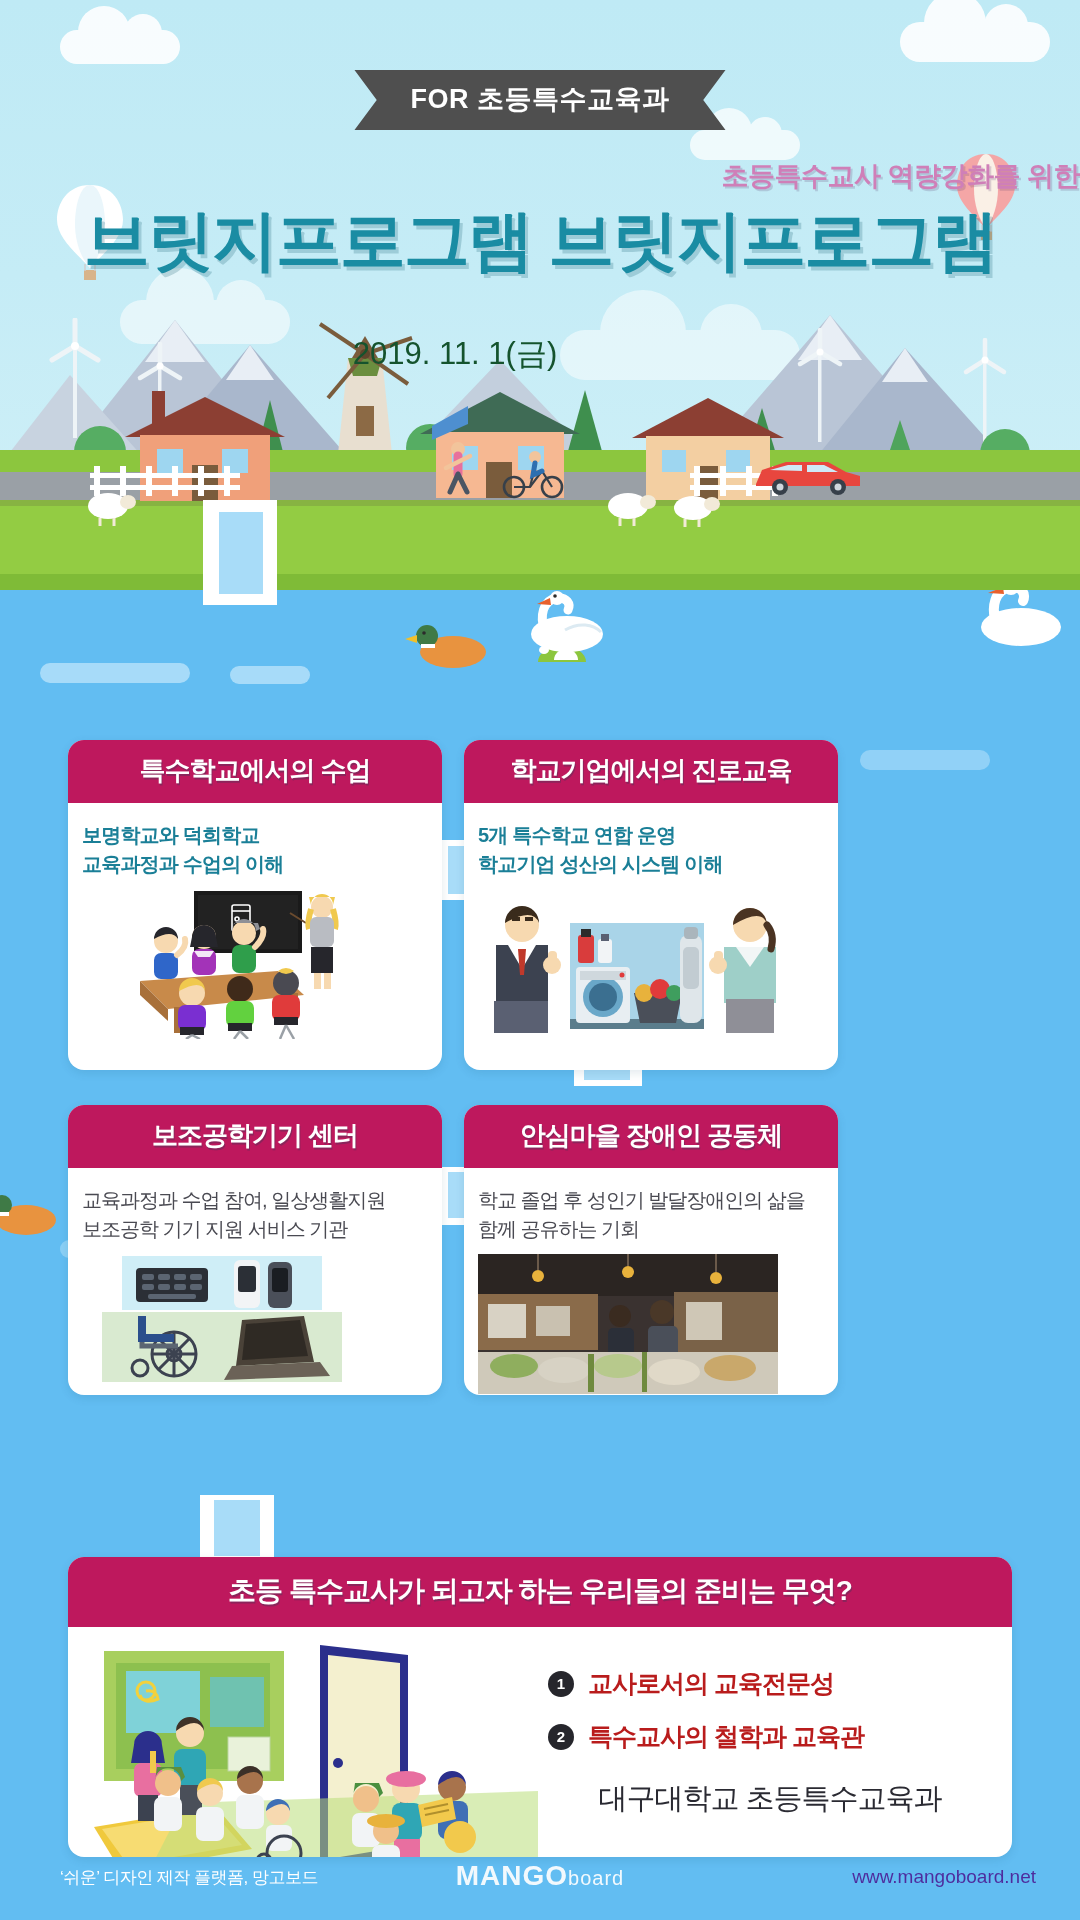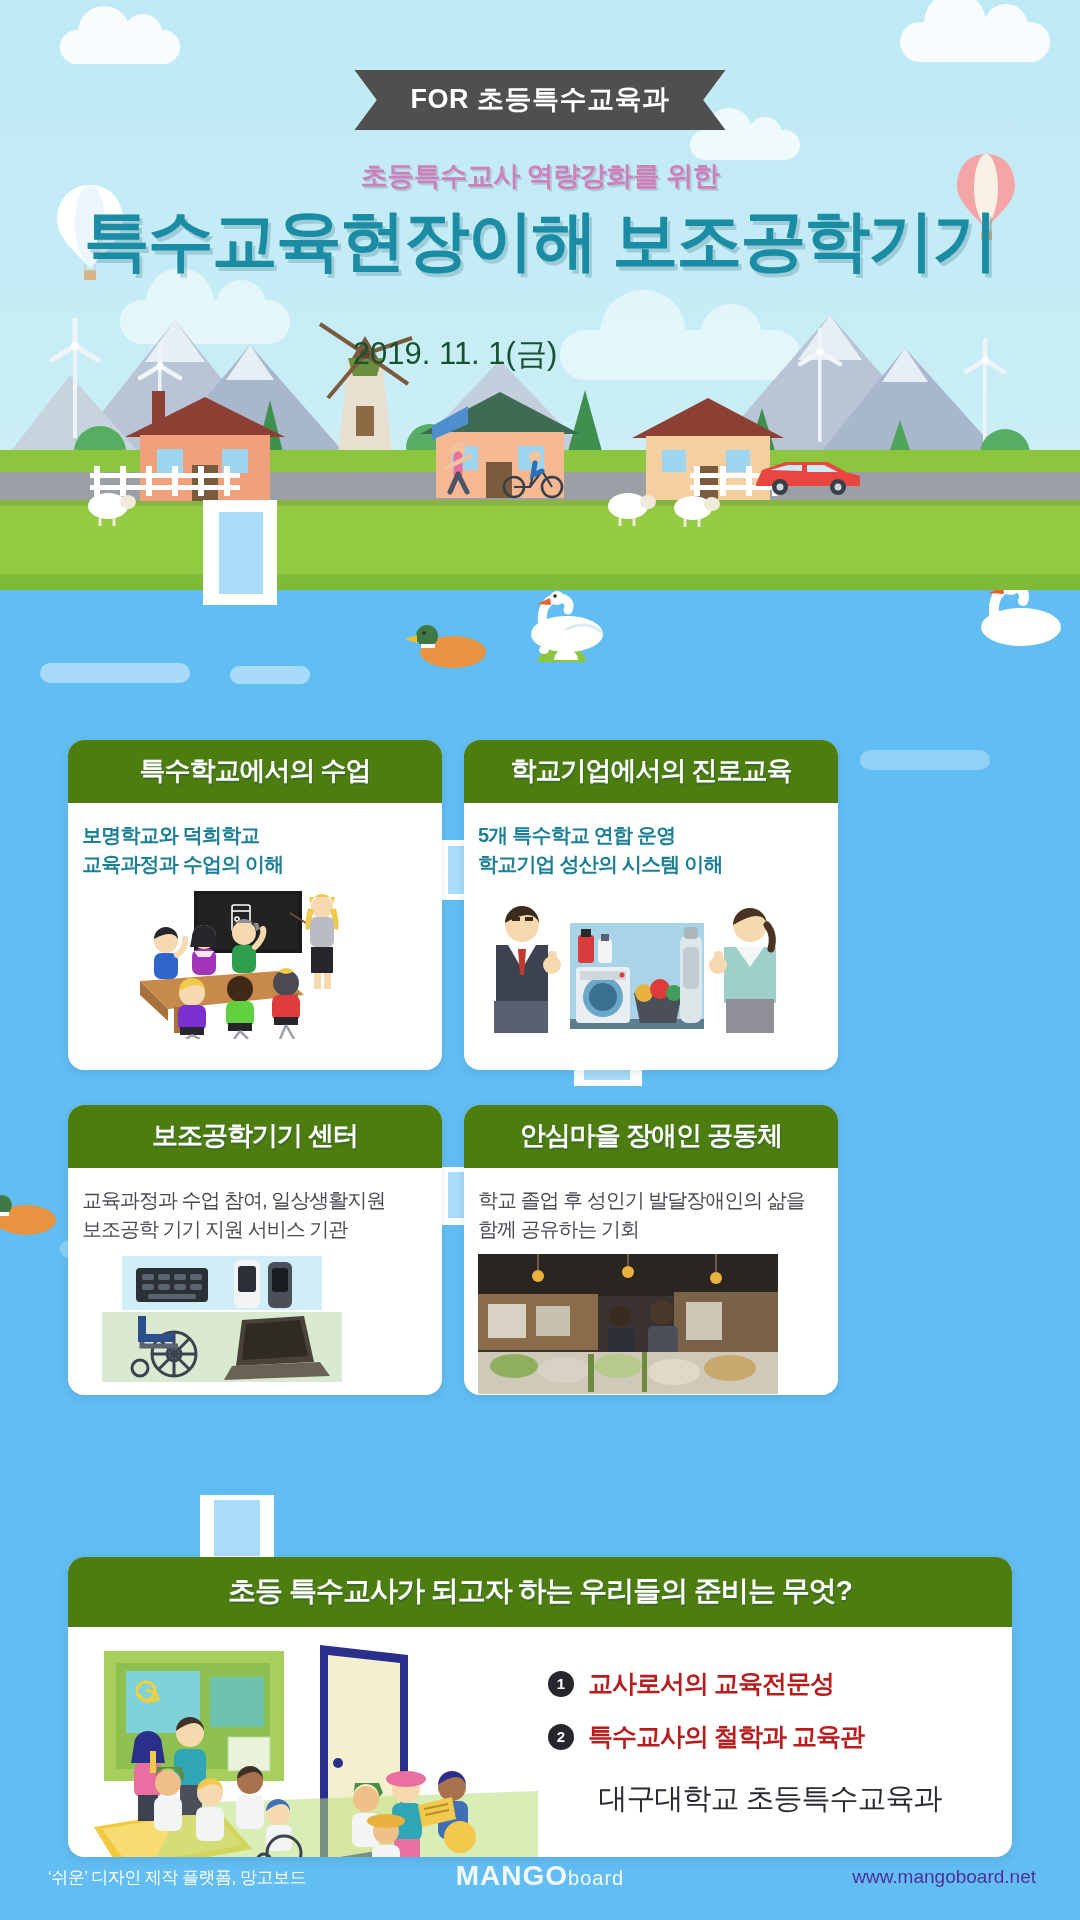--- a/index.html
+++ b/index.html
@@ -45,21 +45,21 @@
   #ribbon {
     display:inline-block; background:#4f4f4f; color:#ffffff;
     font-size:27px; font-weight:bold; letter-spacing:.5px;
     padding:11px 56px 13px;
     clip-path: polygon(0 0, 100% 0, 94% 50%, 100% 100%, 0 100%, 6% 50%);
   }
   #ribbon b { font-weight:bold; }
 
   
   #subtitle {
-    position:absolute; top:158px; left:0; width:1080px; text-align:center;
+    position:absolute; top:158px; left:0; width:1080px; text-align:right;
     color:#cf7fb8; font-size:27px; font-weight:bold; letter-spacing:-.5px;
     text-shadow: 2px 2px 0 rgba(90,60,110,.20);
     z-index:8;
   }
   #title {
     position:absolute; top:196px; left:0; width:1080px; text-align:center;
     color:#1a8ca3; font-size:66px; font-weight:bold; letter-spacing:-2px;
     text-shadow: 3px 4px 0 rgba(20,90,110,.22);
     z-index:8; white-space:nowrap;
   }
@@ -95,21 +95,21 @@
   .connector{position:absolute;background:#ffffff;z-index:4;}
   .connector-l{position:absolute;background:#a8dcf8;z-index:4;}
 
   
   .card {
     position:absolute; background:#ffffff; border-radius:16px; z-index:6;
     box-shadow: 0 3px 10px rgba(20,70,110,.12);
     overflow:hidden;
   }
   .card-head {
-    background:#4d7c0f; color:#ffffff; text-align:center;
+    background:#be185d; color:#ffffff; text-align:center;
     font-size:26px; font-weight:bold; letter-spacing:-1px;
     padding:13px 8px 15px;
     text-shadow:1px 2px 0 rgba(10,70,85,.28);
   }
   .card-body { padding:18px 14px 10px; text-align:left; }
   .card-body .txt {
     font-size:20px; font-weight:bold; color:#1a7f97; line-height:1.45; letter-spacing:-.8px;
   }
   .card-body .txt.plain { font-weight:normal; color:#4a4a52; letter-spacing:-1px; }
 
@@ -123,21 +123,21 @@
   .numrow{ display:flex; align-items:center; gap:14px; margin-bottom:20px; }
   .numbadge{
     width:26px;height:26px;border-radius:50%;background:#26262c;color:#fff;
     font-size:15px;font-weight:bold;display:flex;align-items:center;justify-content:center;flex:0 0 26px;
   }
   .numtxt{ font-size:25px; font-weight:bold; color:#b91c1c; letter-spacing:-1px;}
   #univ{ font-size:29px; color:#2a2a32; letter-spacing:-1px; text-align:center; margin-top:26px;}
 
   
   #footer{ position:absolute; left:0; bottom:0; width:1080px; height:80px; z-index:7;}
-  #footer-left{ position:absolute; left:48px; top:26px; color:#ffffff; font-size:17px; letter-spacing:-.5px;}
+  #footer-left{ position:absolute; left:60px; top:26px; color:#ffffff; font-size:17px; letter-spacing:-.5px;}
   #footer-center{ position:absolute; left:0; top:20px; width:1080px; text-align:center;
      color:#ffffff; font-size:28px; font-weight:bold; opacity:.92; letter-spacing:1px;}
   #footer-center small{font-size:20px;font-weight:normal;}
   #footer-right{ position:absolute; right:44px; top:26px; color:#4c1d95; font-size:19px; opacity:.9;text-align:right;}
 </style>
 </head>
 <body>
 
 <div id="sky">
   <div class="cloud cloudA"></div>
@@ -164,21 +164,21 @@
 </div>
 
 <div id="ribbon-wrap">
   <div id="ribbon">
     <b>FOR</b>
     <span>초등특수교육과</span>
   </div>
 </div>
 
 <div id="subtitle">초등특수교사 역량강화를 위한</div>
-<div id="title">특수교육현장이해 보조공학기기</div>
+<div id="title">브릿지프로그램 브릿지프로그램</div>
 <div id="date">2019. 11. 1(금)</div>
 
 <div id="scene">
 
   <svg width="1080" height="230" style="position:absolute;left:0;top:0;">
     <polygon points="60,175 175,30 290,175" fill="#b9c5d6"></polygon>
     <polygon points="150,175 250,55 355,175" fill="#a9b7cc"></polygon>
     <polygon points="175,30 205,72 145,72" fill="#e8eef5"></polygon>
     <polygon points="250,55 274,90 226,90" fill="#e8eef5"></polygon>
     <polygon points="700,175 830,25 960,175" fill="#b9c5d6"></polygon>

